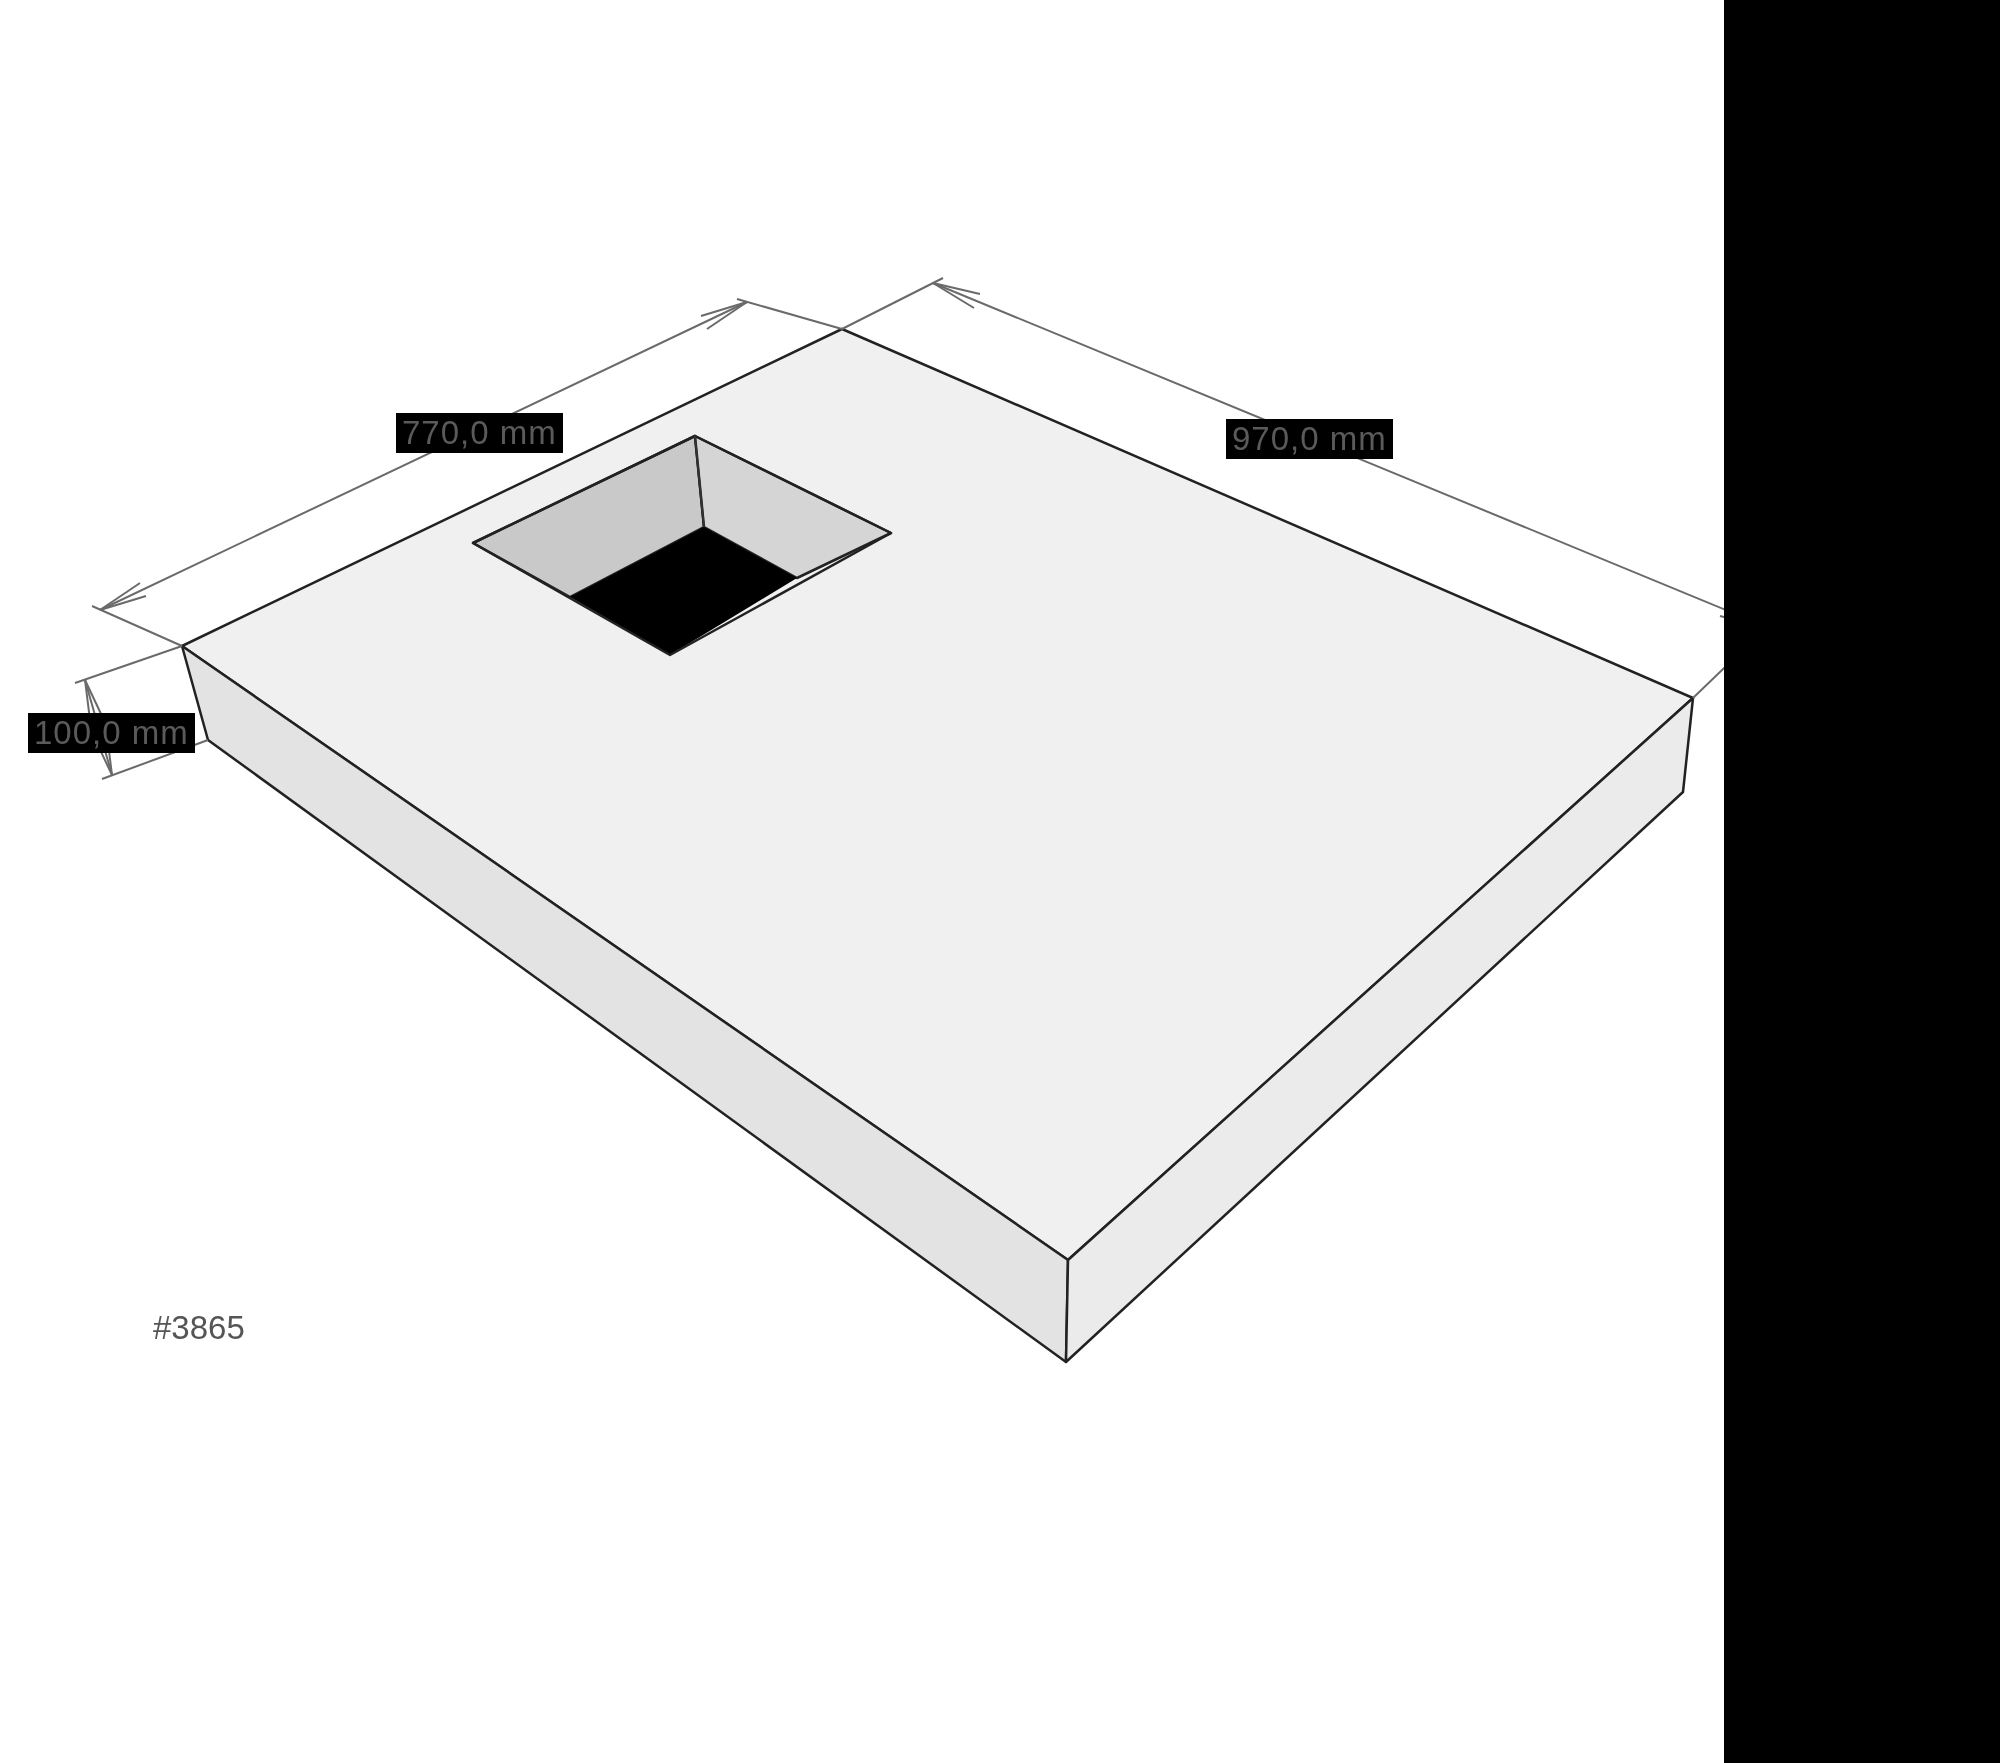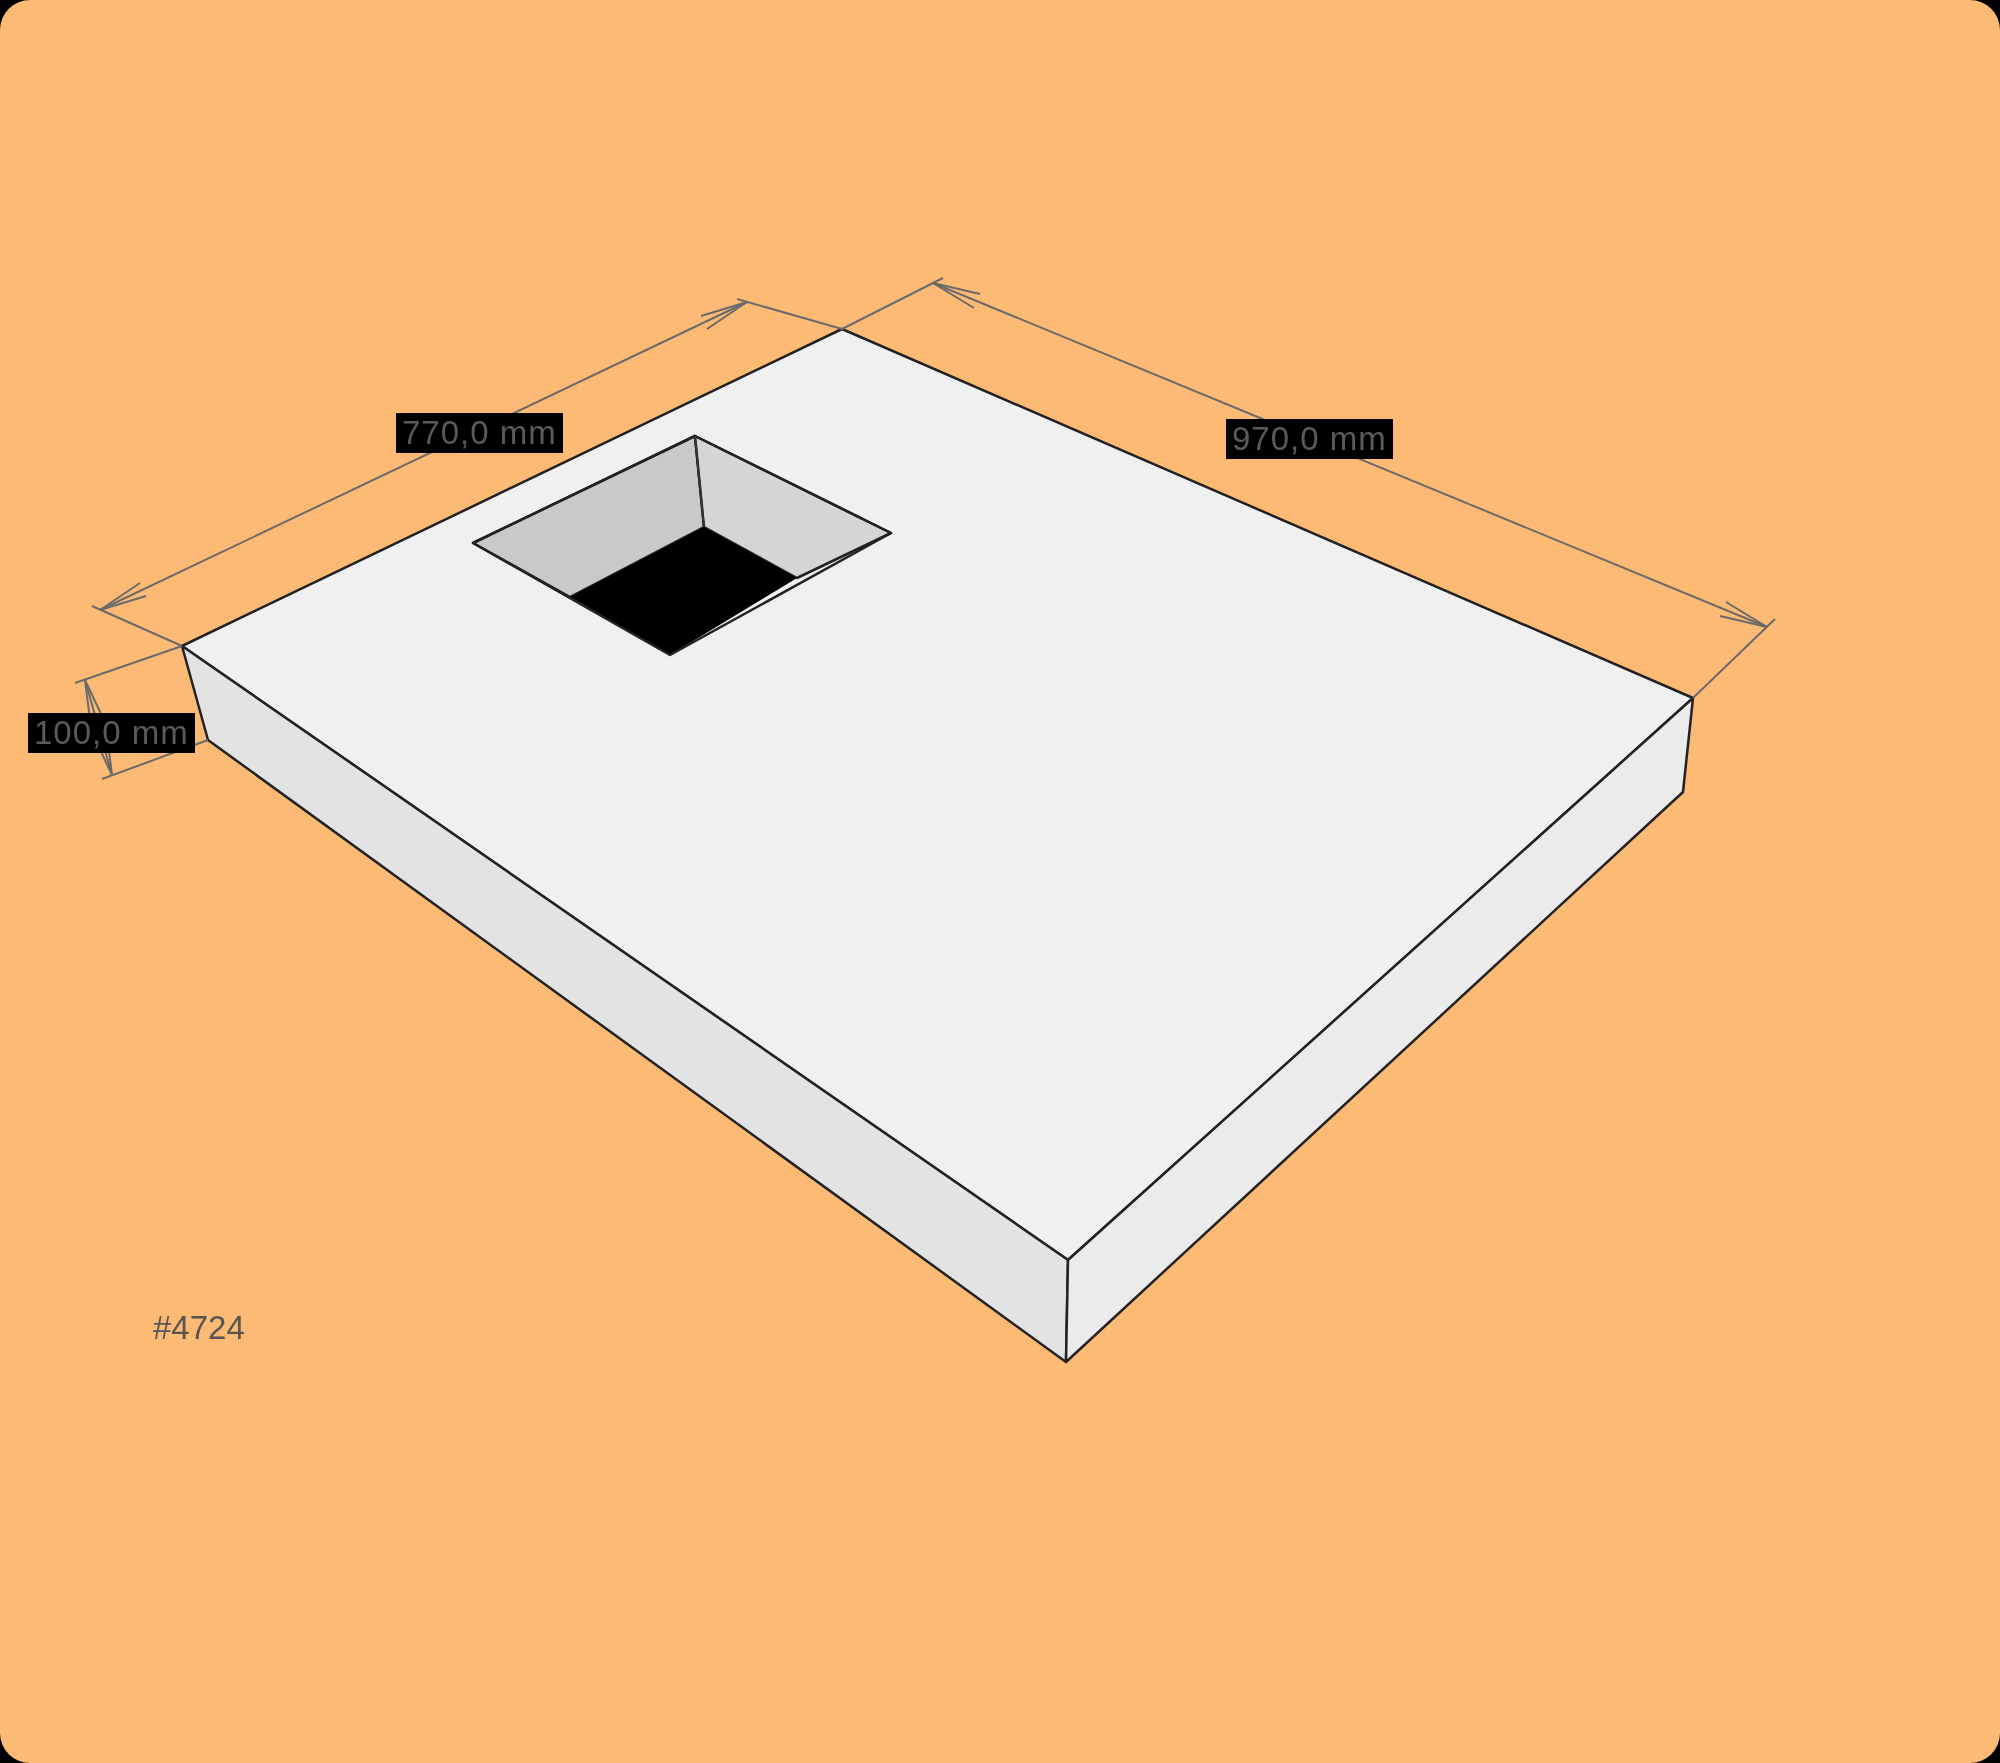--- a/index.html
+++ b/index.html
@@ -2,26 +2,25 @@
 <html><head>
 <meta charset="utf-8">
 <style>
   html, body {
     margin: 0;
     padding: 0;
     background: #000;
   }
   .stage {
     position: relative;
-    width: 2000px;
+    width: 1724px;
     height: 1763px;
-    background: #fdba74;
+    background: #ffffff;
     overflow: hidden;
     font-family: "Liberation Sans", sans-serif;
-    border-radius: 30px;
   }
   .drawing {
     position: absolute;
     left: 0;
     top: 0;
   }
   .face {
     stroke: #222;
     stroke-width: 2.5;
     stroke-linejoin: round;
@@ -112,16 +111,16 @@
     </g>
   </svg>
 
   <div class="dim-label" style="left:396px; top:413px;">770,0 mm</div>
 
   <div class="dim-label" style="left:1226px; top:419px;">970,0 mm</div>
 
   <div class="dim-label" style="left:28px; top:713px;">100,0 mm</div>
 
   <div class="annotation" style="left:153px; top:1308px;">
-    <div>#4724</div>
+    <div>#3865</div>
   </div>
 
 </div>
 
 </body></html>

